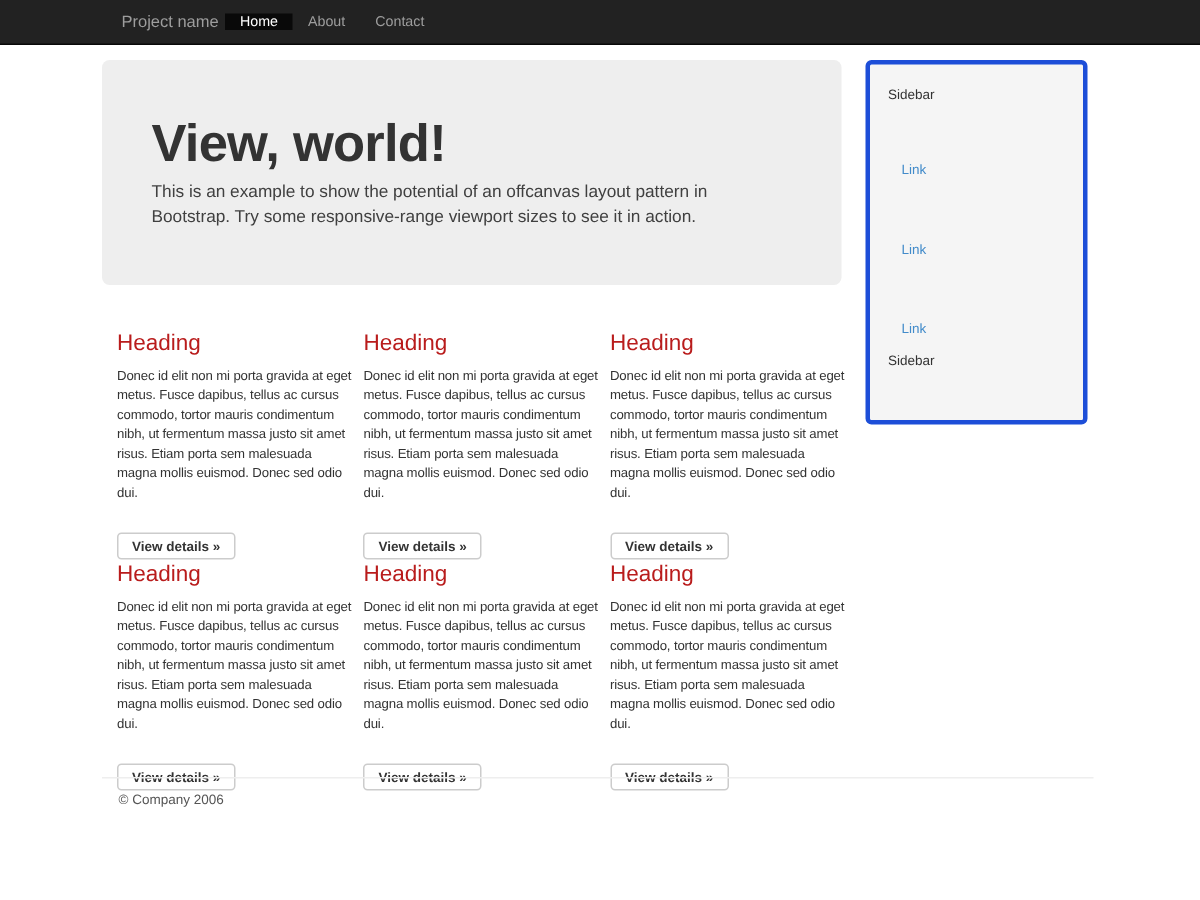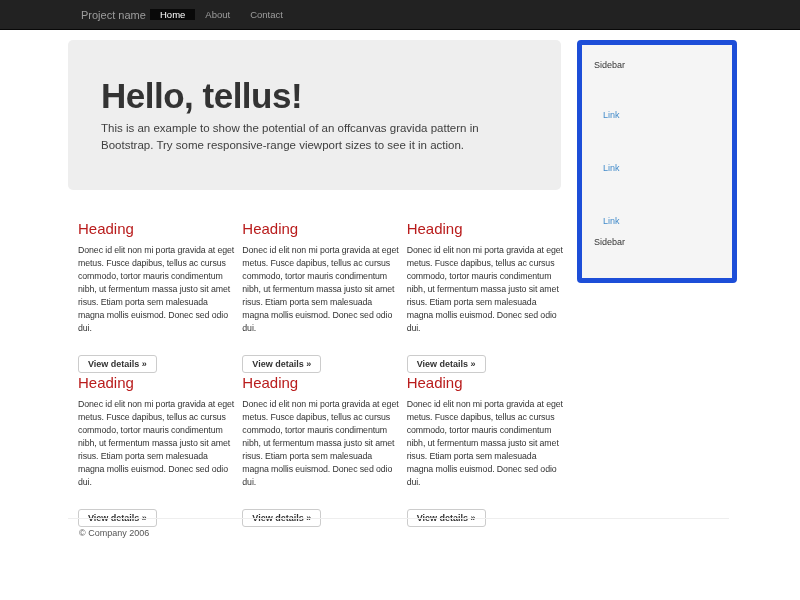--- a/index.html
+++ b/index.html
@@ -37,22 +37,22 @@
     font-size:35px; line-height:36px; font-weight:700; color:#333;
     letter-spacing:-0.5px;
   }
   .jumbotron p {
     margin-top:6px; width:402px;
     font-size:11.5px; line-height:17px; color:#404040;
   }
 
   
   .sidebar-well {
-    position:absolute; left:577px; top:40px; width:160px; height:243px;
-    background:#f5f5f5; border:5px solid #1d4ed8; border-radius:4px;
+    position:absolute; left:577px; top:40px; width:148px; height:243px;
+    background:#f5f5f5; border:3px solid #1d4ed8; border-radius:4px;
     padding:10px 12px; overflow:hidden;
   }
   .side-heading {
     font-size:9px; line-height:16px; margin-top:2px;
     font-weight:500; color:#333;
   }
   .side-link {
     display:block; padding:3px 0 3px 9px; font-size:9px; line-height:15px;
     color:#428bca; text-decoration:none; cursor:pointer;margin-top:32px;
   }
@@ -92,22 +92,22 @@
 <nav class="navbar">
   <a class="brand">Project name</a>
   <ul class="nav">
     <li><a class="nav-item active">Home</a></li>
     <li><a class="nav-item">About</a></li>
     <li><a class="nav-item">Contact</a></li>
   </ul>
 </nav>
 
 <section class="jumbotron">
-  <h1>Hello, tellus!</h1>
-  <p>This is an example to show the potential of an offcanvas gravida pattern in Bootstrap. Try some responsive-range viewport sizes to see it in action.</p>
+  <h1>View, world!</h1>
+  <p>This is an example to show the potential of an offcanvas layout pattern in Bootstrap. Try some responsive-range viewport sizes to see it in action.</p>
 </section>
 
 <aside class="sidebar-well">
   <div>
     <div class="side-heading">Sidebar</div>
     <a class="side-link">Link</a>
     <a class="side-link">Link</a>
     <a class="side-link">Link</a>
   </div>
   <div>

